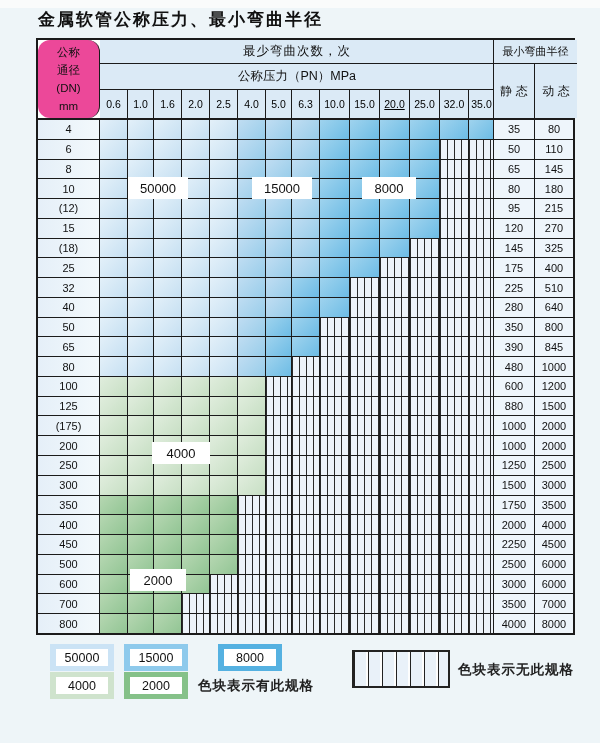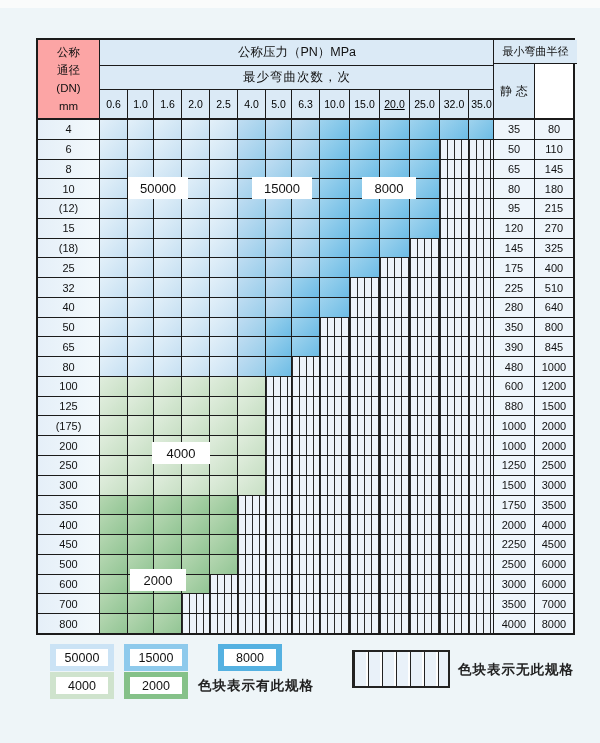--- a/index.html
+++ b/index.html
@@ -7,21 +7,21 @@
   #page{position:relative;width:600px;height:743px;background:#eef5f8;overflow:hidden;}
   #top-strip{position:absolute;left:0;top:0;width:600px;height:8px;background:#fafbfb;}
   #title{position:absolute;left:38px;top:8px;font-family:"DejaVu Serif","Liberation Serif",serif;
          font-size:17px;font-weight:bold;color:#111;letter-spacing:2px;}
   
   #spec-table{position:absolute;left:36px;top:38px;width:539px;height:597px;
               border:2px solid #1b1b1b;box-sizing:border-box;display:flex;flex-direction:column;background:#fff;}
   #thead{display:flex;flex-direction:row;height:80px;flex:0 0 80px;border-bottom:2px solid #1b1b1b;box-sizing:border-box;}
   .hd{background:#dbeaf6;color:#111;display:flex;align-items:center;justify-content:center;box-sizing:border-box;}
   #corner-cell{width:62px;flex:0 0 62px;border-right:1px solid #1b1b1b;flex-direction:column;
-               font-size:11.5px;line-height:18px;background:#fca5a5;}
+               font-size:11.5px;line-height:18px;background:#ec4899;border-radius:12px;}
   #head-mid{width:394px;flex:0 0 394px;display:flex;flex-direction:column;}
   #bend-cycles-cell{height:24px;flex:0 0 24px;border-bottom:1px solid #1b1b1b;font-size:12.5px;letter-spacing:1px;}
   #pressure-title-cell{height:26px;flex:0 0 26px;border-bottom:1px solid #1b1b1b;font-size:12.5px;}
   #pressure-row{flex:1;display:flex;flex-direction:row;}
   .p-cell{border-right:1px solid #1b1b1b;font-size:10.5px;box-sizing:border-box;display:flex;
           align-items:center;justify-content:center;background:#dbeaf6;}
   #head-right{width:83px;flex:0 0 83px;display:flex;flex-direction:column;border-left:1px solid #1b1b1b;margin-left:-1px;}
   #bend-radius-cell{height:24px;flex:0 0 24px;border-bottom:1px solid #1b1b1b;font-size:11px;}
   #static-dynamic-row{flex:1;display:flex;}
   #static-head{width:41px;flex:0 0 41px;border-right:1px solid #1b1b1b;font-size:12px;}
@@ -55,32 +55,33 @@
   #legend-has-text,#legend-no-text{position:absolute;font-size:13.5px;font-weight:bold;color:#222;letter-spacing:1px;}
   #legend-hatch-box{position:absolute;left:352px;top:650px;width:98px;height:38px;border:2px solid #222;
                     box-sizing:border-box;
                     background-image:repeating-linear-gradient(90deg,#222 0,#222 1px,#e9f1f9 1px,#e9f1f9 12px,#fdfdfd 12px,#fdfdfd 14px);}
 </style>
 </head>
 <body>
 
 <div id="page">
   <div id="top-strip"></div>
+  <div id="title">金属软管公称压力、最小弯曲半径</div>
 
   <div id="spec-table">
     <div id="thead">
       <div id="corner-cell" class="hd">
         <div>公称</div>
         <div>通径</div>
         <div>(DN)</div>
         <div>mm</div>
       </div>
       <div id="head-mid">
+        <div id="bend-cycles-cell" class="hd">最少弯曲次数，次</div>
         <div id="pressure-title-cell" class="hd">公称压力（PN）MPa</div>
-        <div id="bend-cycles-cell" class="hd">最少弯曲次数，次</div>
         <div id="pressure-row">
             <div class="p-cell" style="width: 28px; flex: 0 0 28px;">0.6</div>
             <div class="p-cell" style="width: 26px; flex: 0 0 26px;">1.0</div>
             <div class="p-cell" style="width: 28px; flex: 0 0 28px;">1.6</div>
             <div class="p-cell" style="width: 28px; flex: 0 0 28px;">2.0</div>
             <div class="p-cell" style="width: 28px; flex: 0 0 28px;">2.5</div>
             <div class="p-cell" style="width: 28px; flex: 0 0 28px;">4.0</div>
             <div class="p-cell" style="width: 26px; flex: 0 0 26px;">5.0</div>
             <div class="p-cell" style="width: 28px; flex: 0 0 28px;">6.3</div>
             <div class="p-cell" style="width: 30px; flex: 0 0 30px;">10.0</div>
@@ -88,20 +89,21 @@
             <div class="p-cell" style="width: 30px; flex: 0 0 30px; text-decoration: underline;">20.0</div>
             <div class="p-cell" style="width: 30px; flex: 0 0 30px;">25.0</div>
             <div class="p-cell" style="width: 29px; flex: 0 0 29px;">32.0</div>
             <div class="p-cell" style="width: 25px; flex: 0 0 25px; border-right: none;">35.0</div>
           </div>
       </div>
       <div id="head-right">
         <div id="bend-radius-cell" class="hd">最小弯曲半径</div>
         <div id="static-dynamic-row">
           <div id="static-head" class="hd">静 态</div>
+          <div id="dynamic-head" class="hd">动 态</div>
         </div>
       </div>
     </div>
     <div id="tbody">
         <div class="row">
           <div class="dn-cell">4</div>
           <div class="cell z-b1" style="width: 28px; flex: 0 0 28px;"></div>
           <div class="cell z-b1" style="width: 26px; flex: 0 0 26px;"></div>
           <div class="cell z-b1" style="width: 28px; flex: 0 0 28px;"></div>
           <div class="cell z-b1" style="width: 28px; flex: 0 0 28px;"></div>

